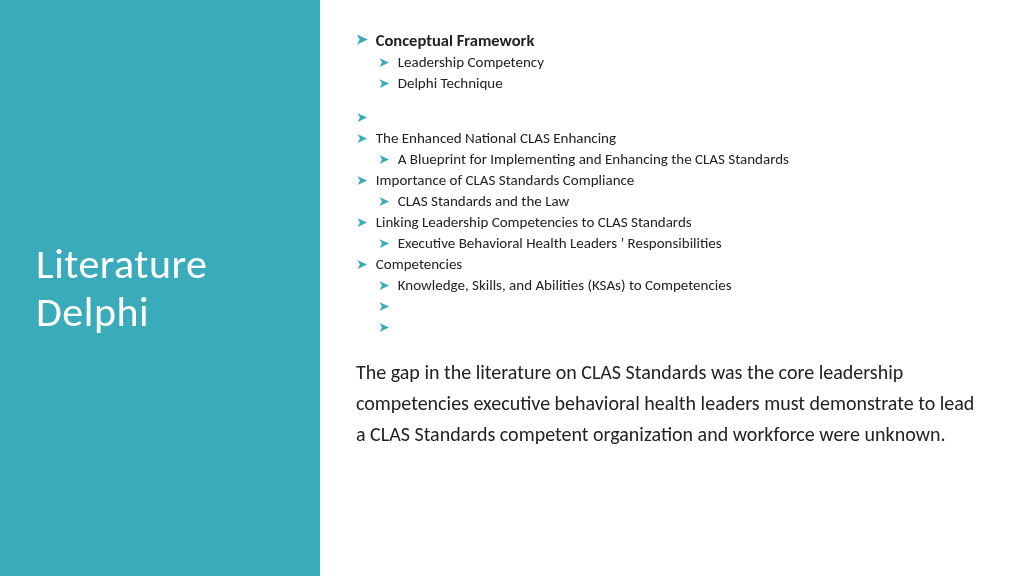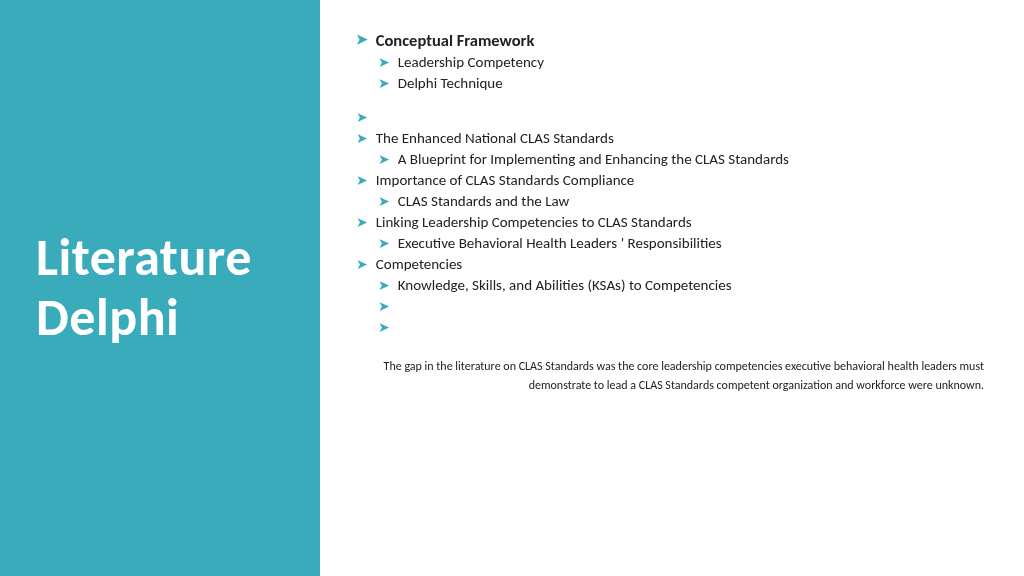--- a/index.html
+++ b/index.html
@@ -21,22 +21,22 @@
       width: 320px;
       min-width: 320px;
       background: #3aabba;
       display: flex;
       align-items: center;
       padding: 40px 36px;
     }
 
     .sidebar-title {
       color: #fff;
-      font-size: 52px;
-      font-weight: 700;
+      font-size: 42px;
+      font-weight: 400;
       line-height: 1.15;
       letter-spacing: 0.5px;
     }
 
     .main-content {
       flex: 1;
       background: #fff;
       padding: 30px 40px 24px 36px;
       overflow: hidden;
       display: flex;
@@ -79,25 +79,24 @@
       font-size: 14.5px;
       margin-left: 22px;
     }
 
     .spacer {
       height: 10px;
     }
 
     .gap-text {
       margin-top: 18px;
-      font-size: 12px;
+      font-size: 20px;
       color: #222;
       line-height: 1.55;
       max-width: 660px;
-      text-align: right;
     }
   </style>
 </head>
 <body>
 
 <div class="sidebar">
   <div class="sidebar-title">
     <span>Literature</span><br>
     <span>Delphi</span>
   </div>
@@ -116,21 +115,21 @@
       <li class="level2">
         <span class="arrow">➤</span>
         <span>Delphi Technique</span>
       </li>
       <li class="spacer"></li>
       <li class="level1">
         <span class="arrow">➤</span>
       </li>
       <li class="level1">
         <span class="arrow">➤</span>
-        <span>The Enhanced National CLAS Standards</span>
+        <span>The Enhanced National CLAS Enhancing</span>
       </li>
       <li class="level2">
         <span class="arrow">➤</span>
         <span>A Blueprint for Implementing and Enhancing the CLAS Standards</span>
       </li>
       <li class="level1">
         <span class="arrow">➤</span>
         <span>Importance of CLAS Standards Compliance</span>
       </li>
       <li class="level2">

